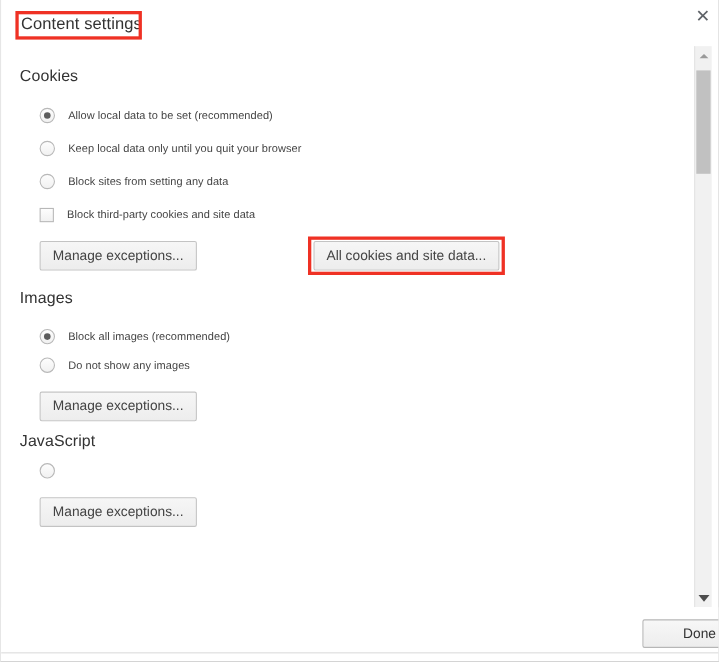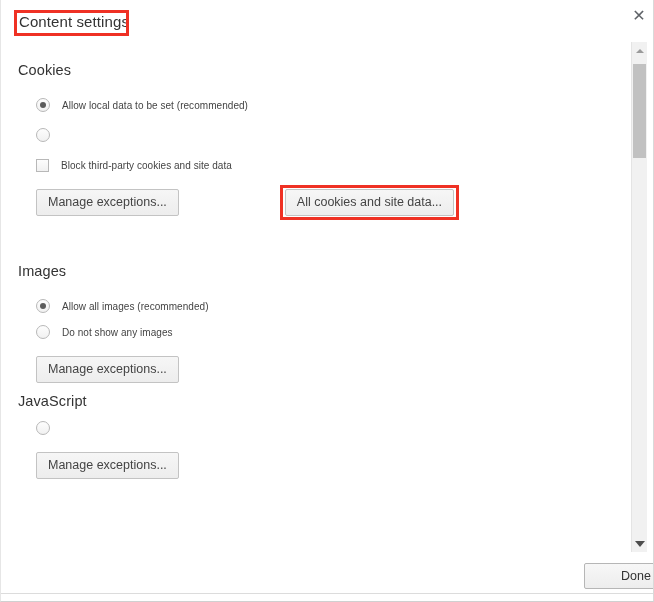--- a/index.html
+++ b/index.html
@@ -277,38 +277,43 @@
   <div id="content">
     <div id="sections-host">
         <div class="section" style="top: 20px;">
           <div class="section-title">Cookies</div>
           <div class="option-row" style="margin-top: 16px;">
             <span class="radio checked"></span>
             <span class="option-label">Allow local data to be set (recommended)</span>
           </div>
           <div class="option-row" style="margin-top: 8px;">
             <span class="radio"></span>
+            <span class="option-label">Keep local data only until you quit your browser</span>
+          </div>
+          <div class="option-row" style="margin-top: 8px;">
+            <span class="radio"></span>
+            <span class="option-label">Block sites from setting any data</span>
           </div>
           <div class="option-row" style="margin-top: 8px;">
             <span class="checkbox"></span>
             <span class="option-label">Block third-party cookies and site data</span>
           </div>
           <div class="button-row" style="margin-top: 13px;">
             <button class="btn">Manage exceptions...</button>
             <span class="btn-gap"></span>
             <span class="btn-highlight-wrap">
               <button class="btn">All cookies and site data...</button>
             </span>
           </div>
         </div>
         <div class="section" style="top: 221px;">
           <div class="section-title">Images</div>
           <div class="option-row" style="margin-top: 16px;">
             <span class="radio checked"></span>
-            <span class="option-label">Allow all images (recommended)</span>
+            <span class="option-label">Block all images (recommended)</span>
           </div>
           <div class="option-row" style="margin-top: 4px;">
             <span class="radio"></span>
             <span class="option-label">Do not show any images</span>
           </div>
           <div class="button-row" style="margin-top: 13px;">
             <button class="btn">Manage exceptions...</button>
           </div>
         </div>
         <div class="section" style="top: 351px;">

